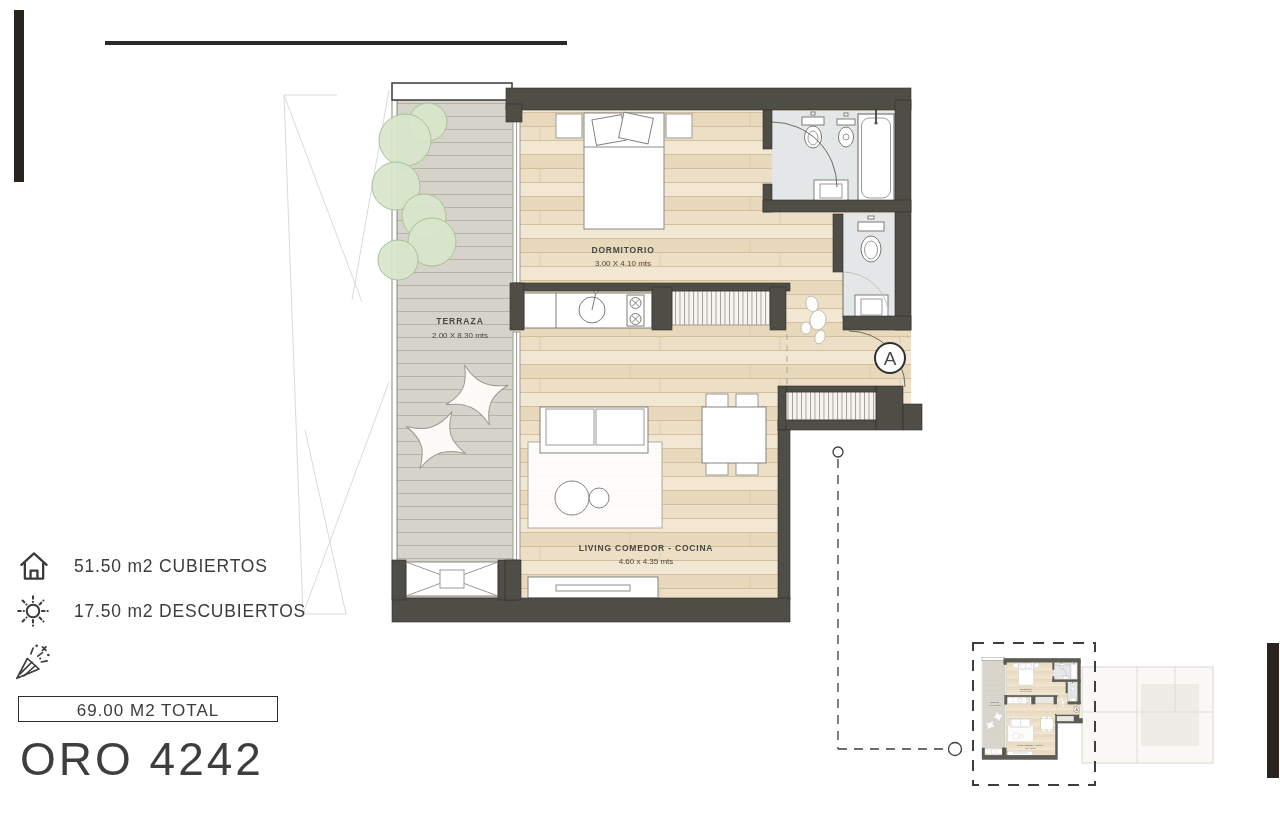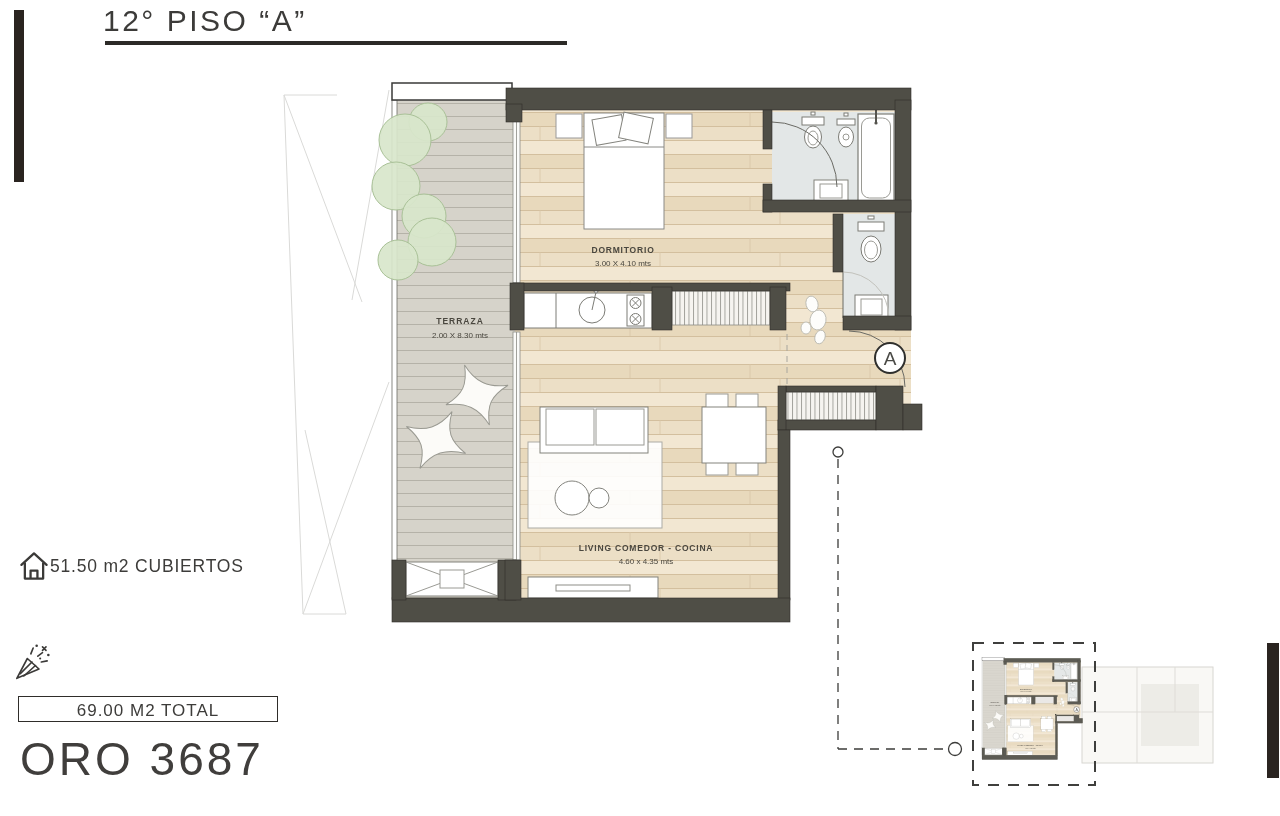--- a/index.html
+++ b/index.html
@@ -3,39 +3,38 @@
 <meta charset="utf-8">
 <style>
   html,body{margin:0;padding:0;background:#ffffff;}
   #page{position:relative;width:1280px;height:816px;background:#fff;overflow:hidden;
         font-family:"Liberation Sans",sans-serif;color:#3b3a38;}
   .abs{position:absolute;}
   #title{left:103px;top:4px;font-size:30px;letter-spacing:2.5px;color:#3c3b39;font-weight:400;}
   #title-underline{left:105px;top:41px;width:462px;height:4px;background:#2c2a27;}
   #bar-left{left:14px;top:10px;width:10px;height:172px;background:#2a2420;}
   #bar-right{left:1267px;top:643px;width:12px;height:135px;background:#2a2420;}
-  .legend-row{display:flex;align-items:center;gap:0;}
+  .legend-row{display:flex;align-items:center;gap:24px;}
   .legend-text{font-size:17.5px;letter-spacing:0.8px;color:#3d3c3a;}
   #legend-row-1{left:18px;top:550px;}
   #legend-row-2{left:16px;top:594px;}
   #legend-row-3{left:12px;top:641px;}
   #total-box{left:18px;top:696px;width:258px;height:24px;border:1.6px solid #2f2d2a;
              display:flex;align-items:flex-end;justify-content:center;
              font-size:17px;letter-spacing:1px;color:#3d3c3a;}
   #project-name{left:20px;top:732px;font-size:46px;letter-spacing:3px;color:#403e3c;font-weight:400;}
   svg{display:block;}
   .plan-label{font-family:"Liberation Sans",sans-serif;fill:#4a473f;}
 </style>
 </head>
 <body>
 
 <div id="page">
 
   <div class="abs" id="bar-left"></div>
-  <div class="abs" id="title">12° PISO “A”</div>
   <div class="abs" id="title-underline"></div>
 
   <svg class="abs" style="left:0;top:0" width="1280" height="816" viewBox="0 0 1280 816" xmlns="http://www.w3.org/2000/svg" xmlns:xlink="http://www.w3.org/1999/xlink">
     <defs>
       <pattern id="wood" width="120" height="42" patternUnits="userSpaceOnUse">
         <rect width="120" height="42" fill="#ecdfc6"></rect>
         <rect y="14" width="120" height="14" fill="#f2e7d2"></rect>
         <rect y="28" width="120" height="14" fill="#e8d9bc"></rect>
         <path d="M0,0.5 H120 M0,14.5 H120 M0,28.5 H120" stroke="#d3bf9e" stroke-width="1"></path>
         <path d="M60,0 V14 M30,28 V42" stroke="#d8c5a6" stroke-width="0.8"></path>
@@ -251,20 +250,36 @@
 
   <div class="abs legend-row" id="legend-row-1">
     <svg width="32" height="32" viewBox="0 0 28 28">
       <path d="M3,13 L14,3 L25,13" fill="none" stroke="#3b3a38" stroke-width="2" stroke-linecap="round" stroke-linejoin="round"></path>
       <path d="M6,11 V25 H22 V11" fill="none" stroke="#3b3a38" stroke-width="2" stroke-linejoin="round"></path>
       <path d="M11,25 V18 H17 V25" fill="none" stroke="#3b3a38" stroke-width="2" stroke-linejoin="round"></path>
     </svg>
     <span class="legend-text">51.50 m2 CUBIERTOS</span>
   </div>
 
+  <div class="abs legend-row" id="legend-row-2">
+    <svg width="34" height="34" viewBox="0 0 30 30">
+      <circle cx="15" cy="15" r="5.5" fill="none" stroke="#3b3a38" stroke-width="1.8"></circle>
+      <g stroke="#3b3a38" stroke-width="1.8" stroke-linecap="round" stroke-dasharray="2.2 2.6">
+        <line x1="15" y1="2" x2="15" y2="7"></line>
+        <line x1="15" y1="23" x2="15" y2="28"></line>
+        <line x1="2" y1="15" x2="7" y2="15"></line>
+        <line x1="23" y1="15" x2="28" y2="15"></line>
+        <line x1="5.8" y1="5.8" x2="9.2" y2="9.2"></line>
+        <line x1="20.8" y1="20.8" x2="24.2" y2="24.2"></line>
+        <line x1="5.8" y1="24.2" x2="9.2" y2="20.8"></line>
+        <line x1="20.8" y1="9.2" x2="24.2" y2="5.8"></line>
+      </g>
+    </svg>
+    <span class="legend-text">17.50 m2 DESCUBIERTOS</span>
+  </div>
 
   <div class="abs legend-row" id="legend-row-3">
     <svg width="40" height="42" viewBox="0 0 34 36">
       <g fill="none" stroke="#3b3a38" stroke-width="1.4" stroke-linecap="round" stroke-linejoin="round">
         <path d="M4,32 L13,15 L23,24 Z"></path>
         <path d="M7,28 L17,18"></path>
         <path d="M10,30 L20,21"></path>
         <path d="M16,11 L18,6"></path>
         <path d="M22,13 L26,10"></path>
         <path d="M25,18 L30,17"></path>
@@ -273,17 +288,17 @@
       <circle cx="21" cy="4" r="1.1" fill="#3b3a38"></circle>
       <circle cx="31" cy="12" r="1.1" fill="#3b3a38"></circle>
       <circle cx="24" cy="15" r="0.9" fill="#3b3a38"></circle>
     </svg>
   </div>
 
   <div class="abs" id="total-box">
     <span>69.00 M2 TOTAL</span>
   </div>
 
-  <div class="abs" id="project-name">ORO 3687</div>
+  <div class="abs" id="project-name">ORO 4242</div>
 
   <div class="abs" id="bar-right"></div>
 
 </div>
 
 </body></html>

